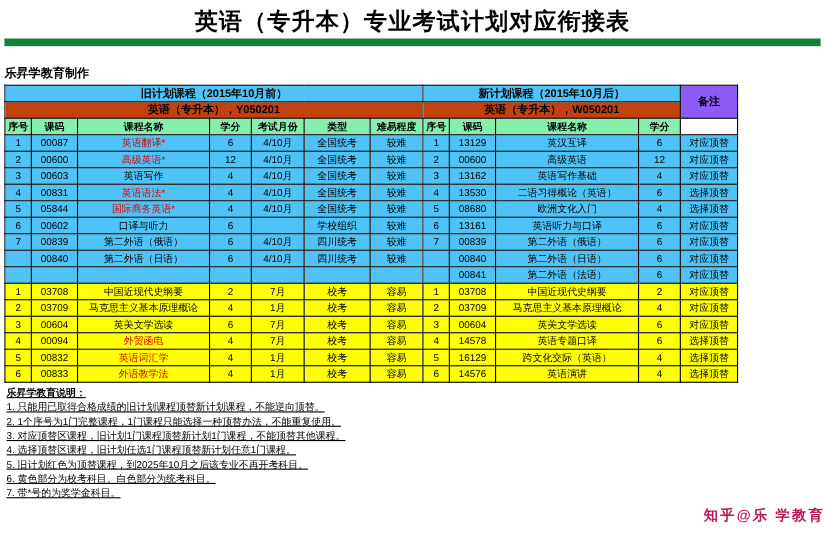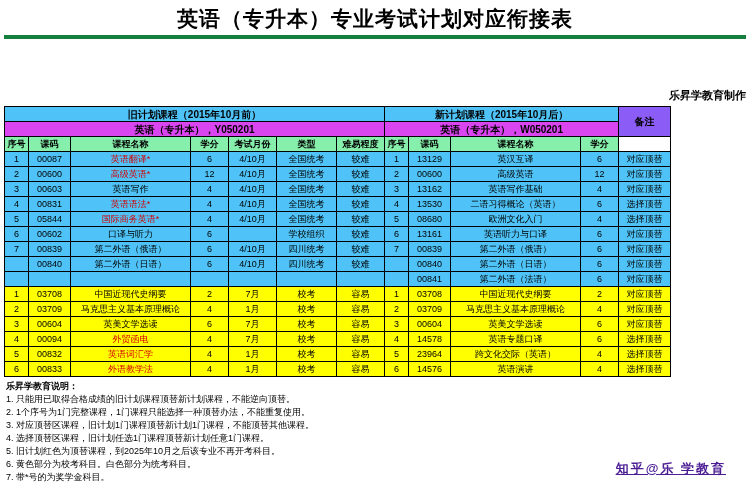--- a/index.html
+++ b/index.html
@@ -10,69 +10,68 @@
     color:#000;
     overflow:hidden;
   }
   .page{width:750px;height:500px;position:relative;box-sizing:border-box;padding:2px 4px 0 4px;}
   .title{
     text-align:center;
     font-size:21px;
     font-weight:bold;
     letter-spacing:1px;
     padding:3px 0 2px 0;
-    border-bottom:4px solid #15803d;
+    border-bottom:7px solid #15803d;
     font-family:"Liberation Serif","DejaVu Serif",serif;
   }
   .subtitle{
-    text-align:right;
+    text-align:left;
     font-size:11px;
     font-weight:bold;
-    padding:5px 0 3px 0;
-    margin-top:44px;
+    padding:17px 0 3px 0;
   }
   table.main{
     border-collapse:collapse;
     width:642px;
     table-layout:fixed;
     font-size:9px;
   }
   table.main td,table.main th{
     border:1px solid #000;
     padding:0 1px;
     height:14px;
     line-height:13px;
     text-align:center;
     overflow:hidden;
     white-space:nowrap;
   }
   .hdr-plan{background:#4fc3f7;font-weight:bold;font-size:10px;height:16px;}
-  .hdr-major{background:#d946ef;font-weight:bold;font-size:10px;height:16px;}
+  .hdr-major{background:#c2410c;font-weight:bold;font-size:10px;height:16px;}
   .hdr-note{background:#8b5cf6;font-weight:bold;font-size:10px;}
   .colhdr td{background:#86efac;font-weight:bold;font-size:9px;height:16px;}
   .cyan{background:#4fc3f7;}
   .blue-row td{background:#4fc3f7;}
   .yellow-row td{background:#ffff00;}
   .red{color:#d40000;}
   .leftal{text-align:left;padding-left:2px;}
   .notes{
     font-size:9px;
     line-height:13px;
     padding:3px 2px 0 2px;
+    text-decoration:underline;
   }
   .notes .nt-title{font-weight:bold;}
   .watermark{
     position:absolute;
-    right:24px;
+    right:0;
     bottom:22px;
     font-size:13px;
-    color:#4c1d95;
+    color:#be185d;
     font-weight:bold;
     letter-spacing:2px;
-    text-decoration:underline;
   }
 </style>
 </head>
 <body>
 
 <div class="page">
   <div class="title">英语（专升本）专业考试计划对应衔接表</div>
   <div class="subtitle">乐昇学教育制作</div>
 
   <table class="main">
@@ -300,21 +299,21 @@
         </tr>
         <tr class="yellow-row">
           <td>5</td>
           <td>00832</td>
           <td class="leftal red">英语词汇学</td>
           <td>4</td>
           <td>1月</td>
           <td>校考</td>
           <td>容易</td>
           <td>5</td>
-          <td>23964</td>
+          <td>16129</td>
           <td class="leftal">跨文化交际（英语）</td>
           <td>4</td>
           <td>选择顶替</td>
         </tr>
         <tr class="yellow-row">
           <td>6</td>
           <td>00833</td>
           <td class="leftal red">外语教学法</td>
           <td>4</td>
           <td>1月</td>

